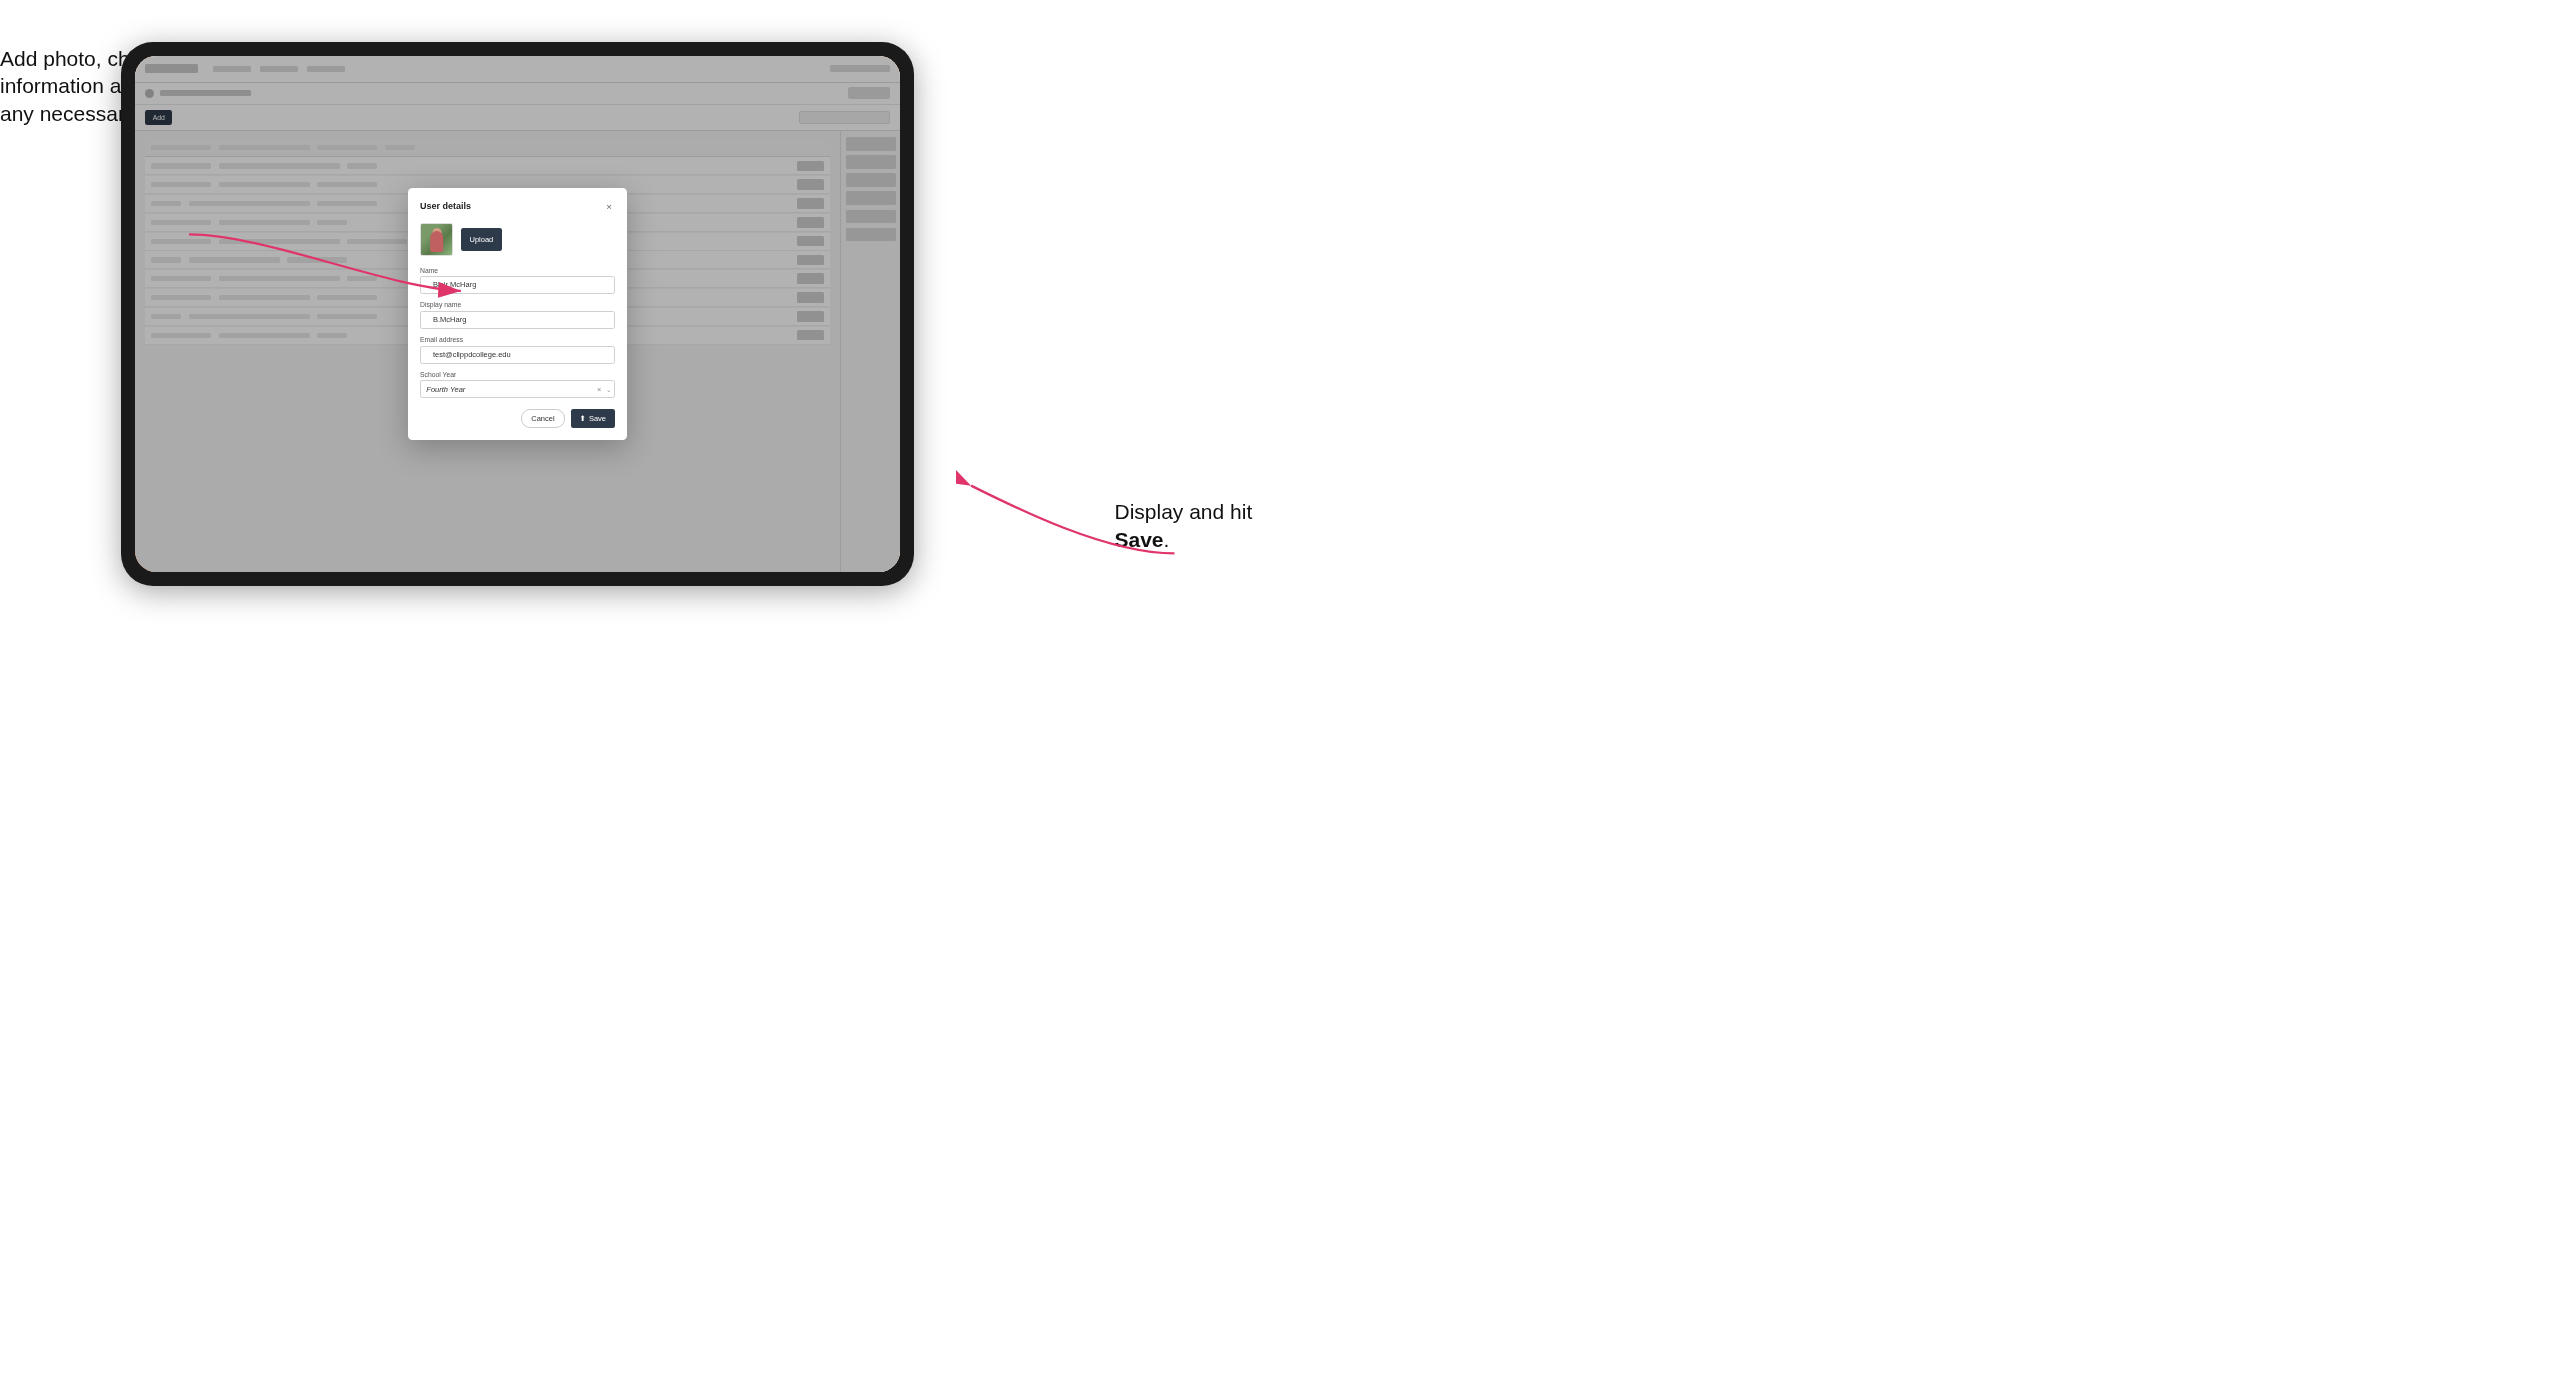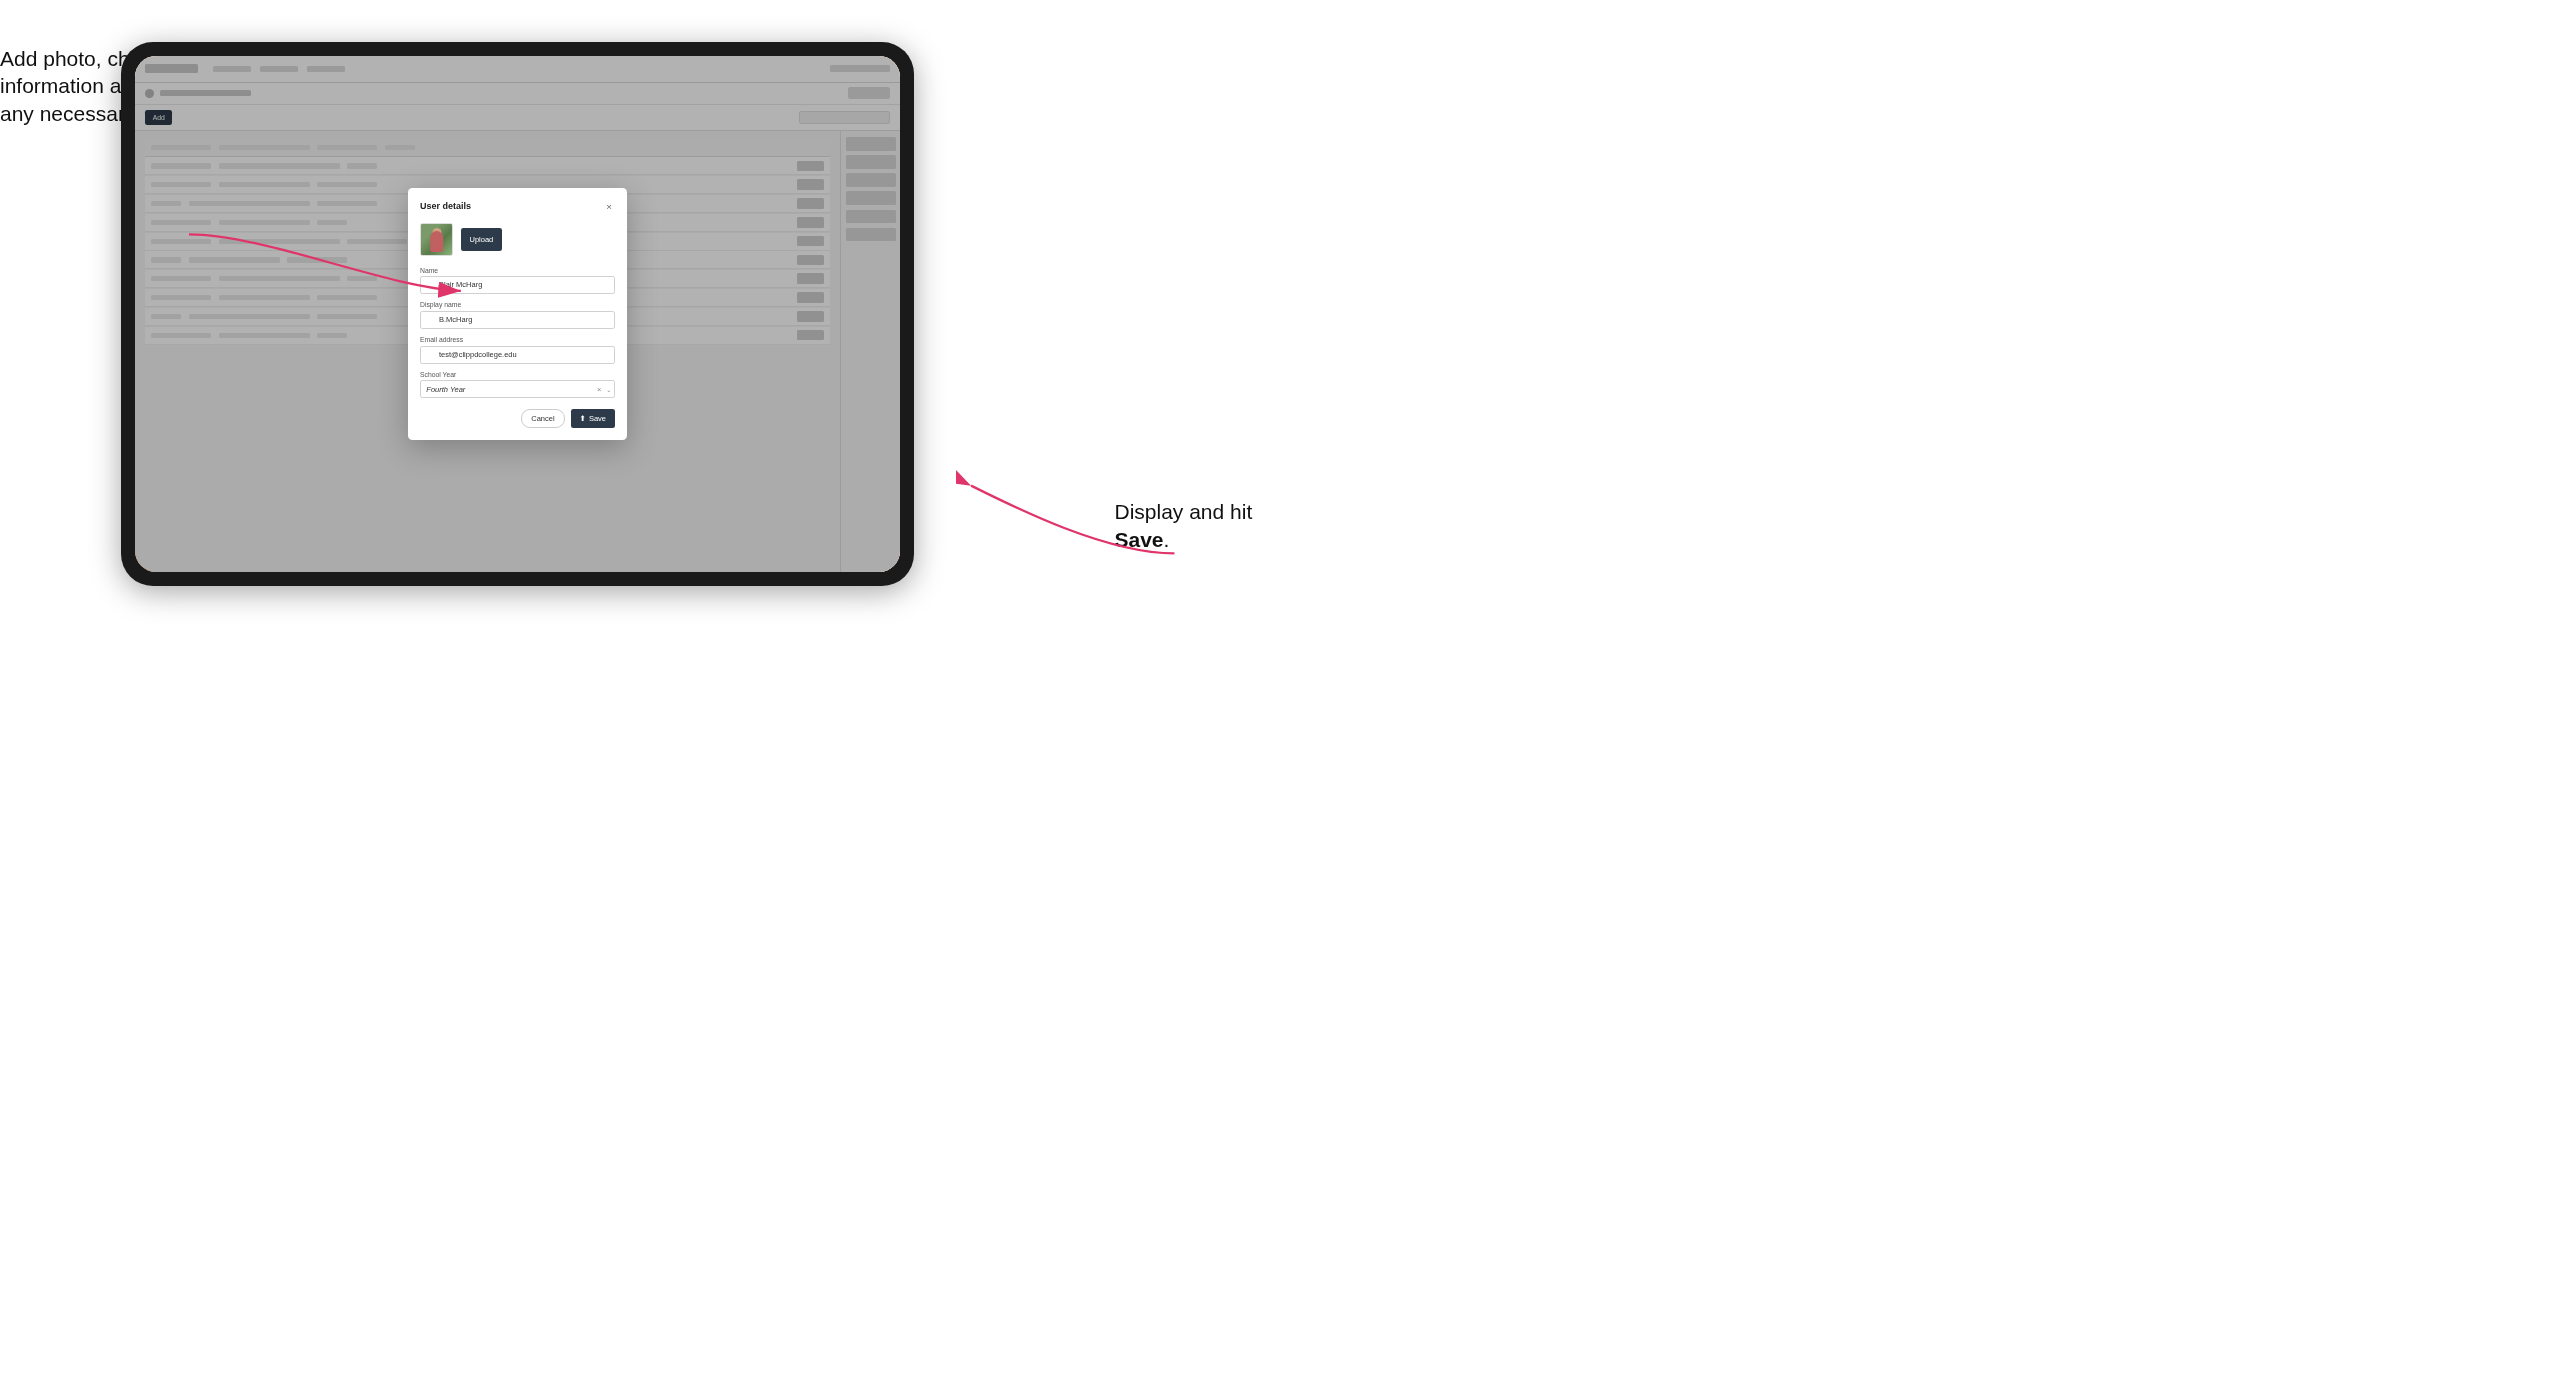--- a/index.html
+++ b/index.html
@@ -311,21 +311,21 @@
       font-size: 6.8px;
       color: #555;
       margin-bottom: 2.3px;
       display: block;
     }
     .form-input {
       width: 100%;
       height: 18px;
       border: 0.8px solid #d0d0d0;
       border-radius: 2.3px;
-      padding: 0 18px;
+      padding: 0 12px;
       font-size: 7.5px;
       color: #333;
       background: #fff;
       outline: none;
     }
 
     
     .form-select-wrapper {
       position: relative;
       width: 100%;

